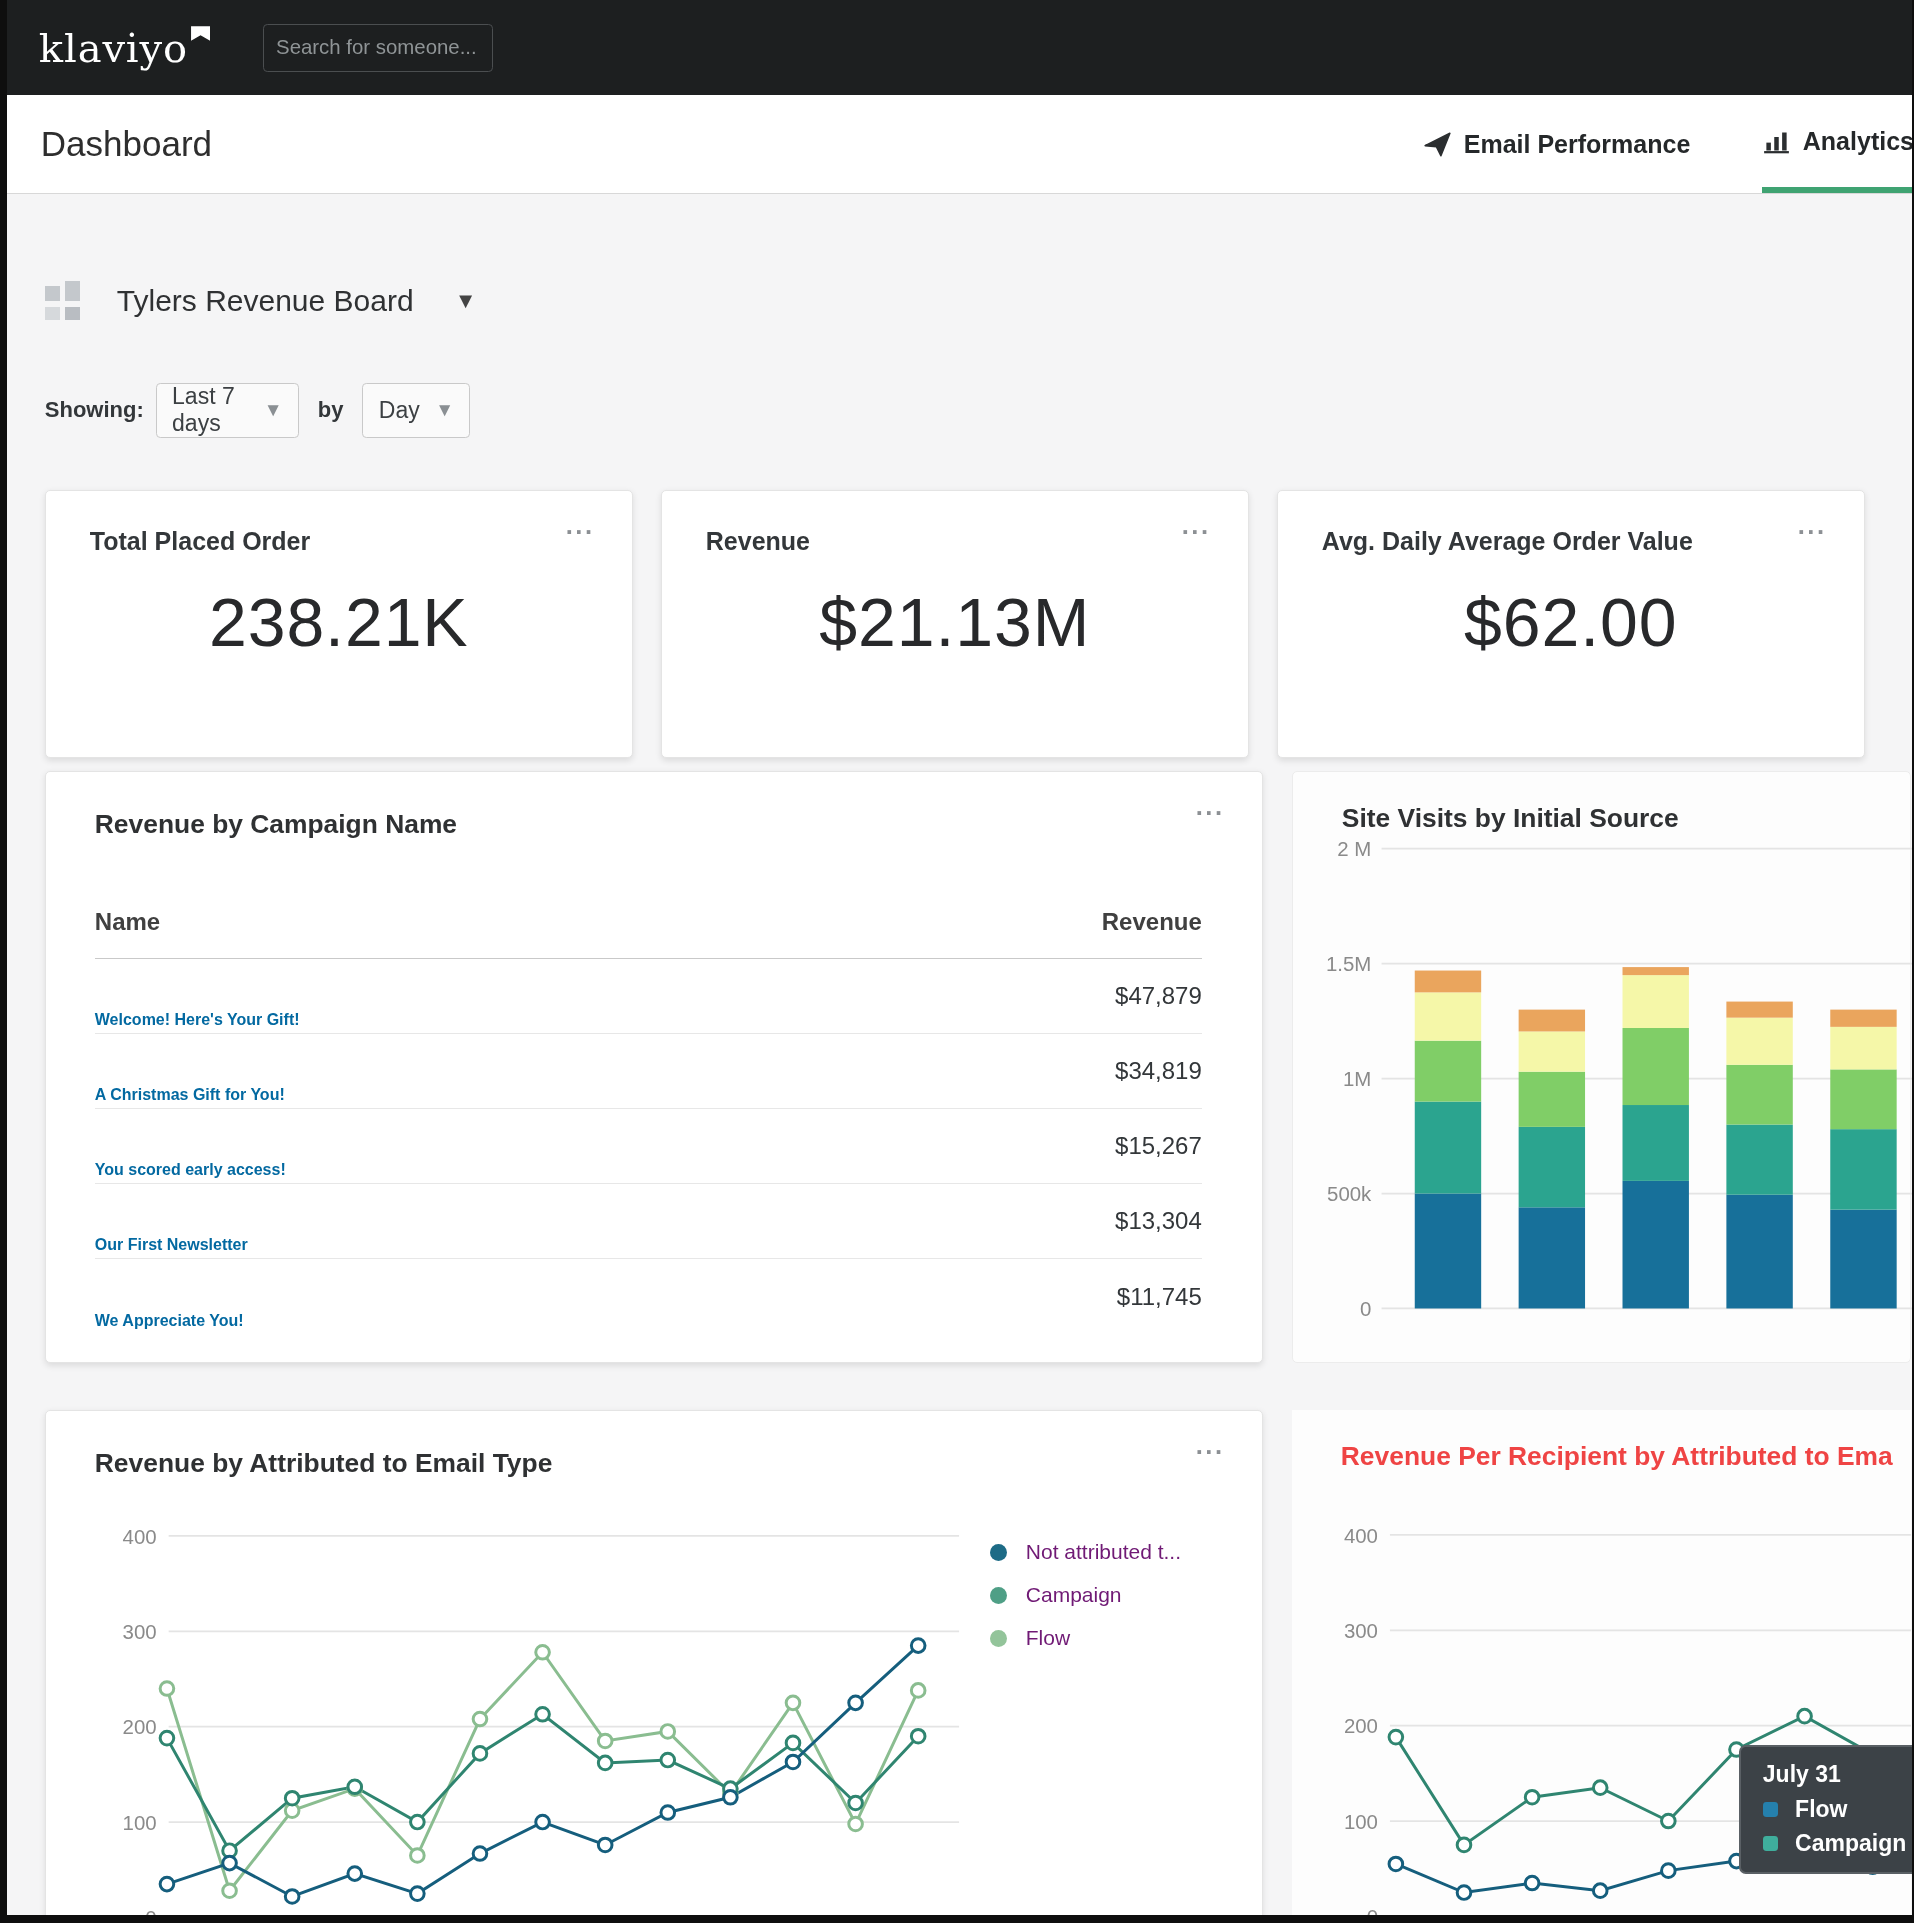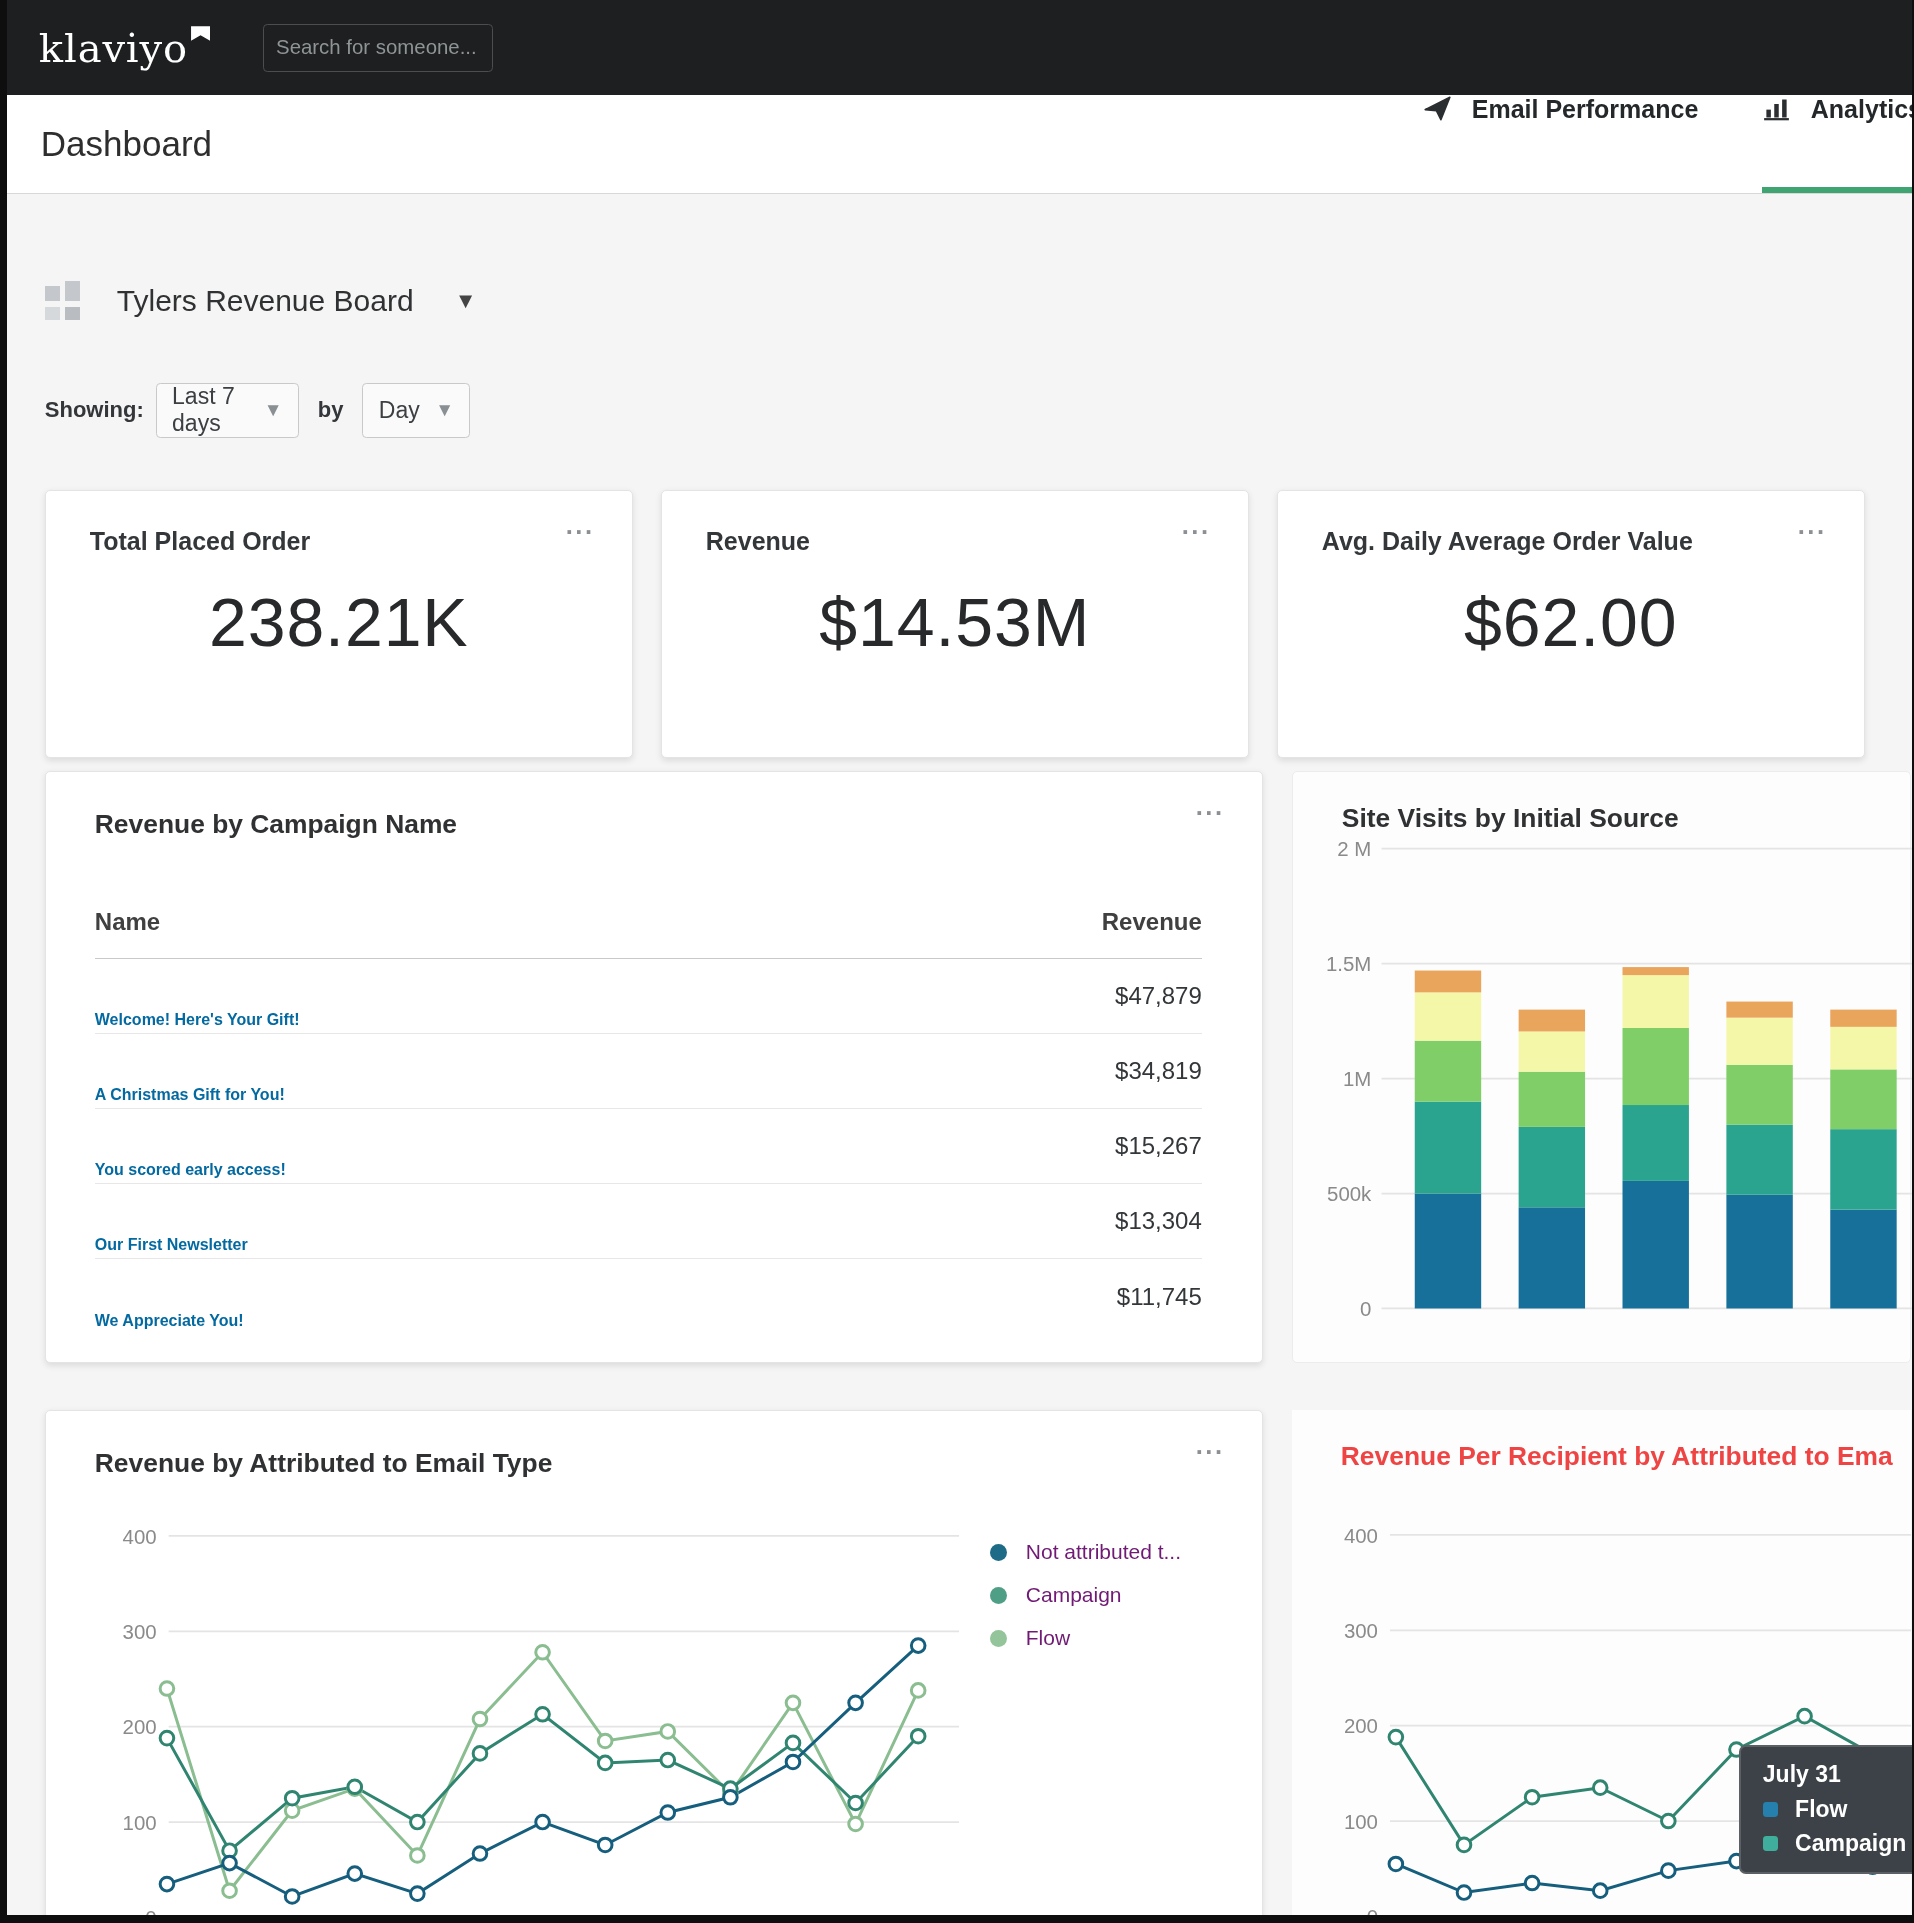--- a/index.html
+++ b/index.html
@@ -13,21 +13,21 @@
   .logo-flag { position:absolute; right:0; top:1.7px; width:19px; height:14.5px; background:#fff;
                clip-path: polygon(0 0,100% 0,100% 100%,50% 62%,0 100%); }
   .searchbox { margin-left:53px; width:230px; height:48px; border:1.7px solid #4b4e50; border-radius:4.3px;
                display:flex; align-items:center; padding:0 12px; }
   .searchbox input { flex:1; background:transparent; border:none; outline:none; color:#cfd2d3; font-size:20.4px; font-family:inherit; }
   .searchbox input::placeholder { color:#8f9496; }
 
   
   .header { position:absolute; left:0; top:95px; width:100%; height:99px; background:#fff; border-bottom:1.7px solid #d8d8d8; }
   .page-title { position:absolute; left:34px; top:0; height:100%; display:flex; align-items:center; font-size:35px; color:#2e2e2e; }
-  .tab { position:absolute; top:0; height:100%; display:flex; gap:20px; font-size:25px; font-weight:600; color:#25282a; white-space:nowrap; cursor:pointer; }
+  .tab { position:absolute; top:0; height:100%; display:flex; align-items:center; gap:12px; font-size:25px; font-weight:600; color:#25282a; white-space:nowrap; cursor:pointer; }
   .tab-email { left:1416px; }
   .tab-analytics { left:1755px; padding-right:51px; border-bottom:6px solid #3fa372; }
   .tab svg { flex:0 0 auto; }
 
   
   .board-row { position:absolute; left:38px; top:281px; display:flex; align-items:center; }
   .grid-icon { width:36px; height:39px; position:relative; margin-right:36px; }
   .grid-icon i { position:absolute; background:#a8adb2; }
   .grid-icon i:nth-child(1){ left:0; top:5.1px; width:15.3px; height:15.3px; background:#c4c8cc;}
   .grid-icon i:nth-child(2){ left:0; top:25.6px; width:15.3px; height:13.6px; background:#d6d9dc;}
@@ -150,21 +150,21 @@
 
   <div class="stats-row">
     <div class="stat-card">
       <div class="stat-title">Total Placed Order</div>
       <div class="menu-dots">...</div>
       <div class="stat-value">238.21K</div>
     </div>
     <div class="stat-card">
       <div class="stat-title">Revenue</div>
       <div class="menu-dots">...</div>
-      <div class="stat-value">$14.53M</div>
+      <div class="stat-value">$21.13M</div>
     </div>
     <div class="stat-card">
       <div class="stat-title">Avg. Daily Average Order Value</div>
       <div class="menu-dots">...</div>
       <div class="stat-value">$62.00</div>
     </div>
   </div>
 
   <div class="card table-card">
     <div class="card-title">Revenue by Campaign Name</div>

